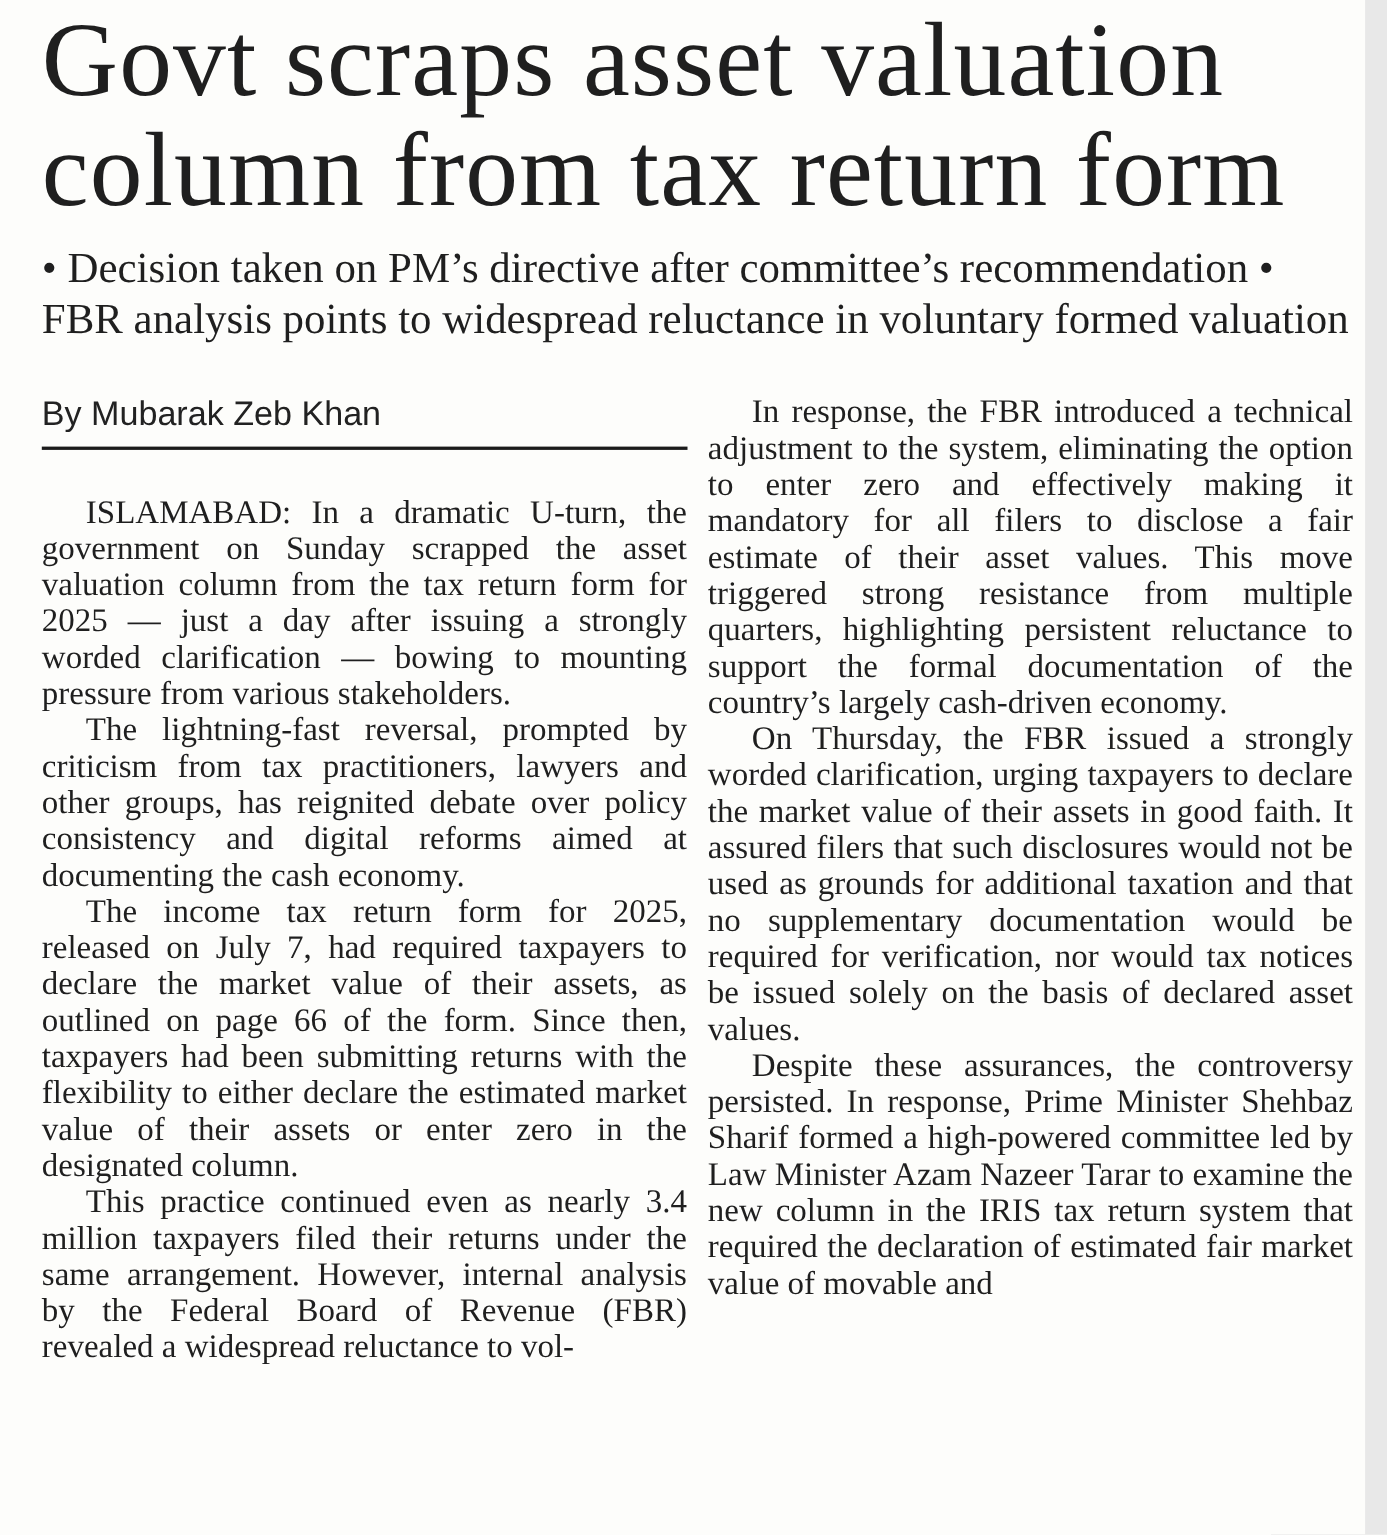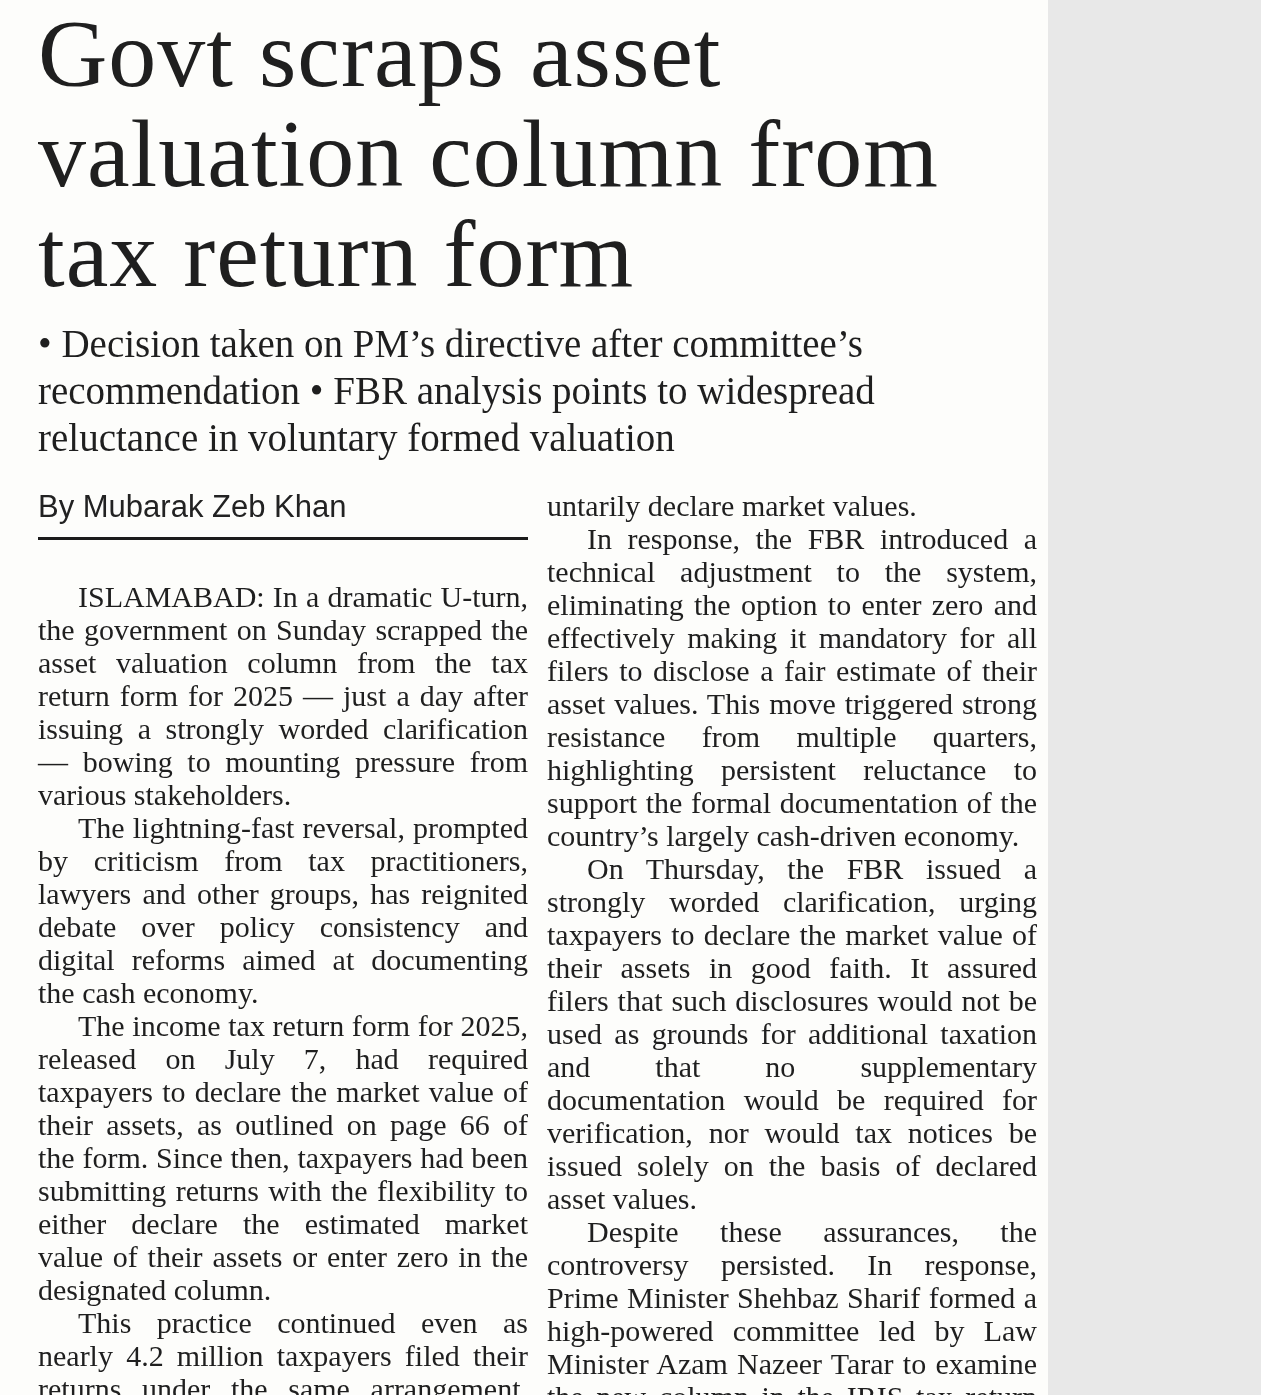--- a/index.html
+++ b/index.html
@@ -2,21 +2,21 @@
 <html><head>
 <meta charset="utf-8">
 <style>
   html, body {
     margin: 0;
     padding: 0;
     background: #e8e8e8;
   }
   .page {
     position: relative;
-    width: 1048px;
+    width: 1241px;
     height: 1395px;
     box-sizing: border-box;
     padding: 0 11px 0 38px;
     background: #fdfdfb;
     color: #1f1f1f;
     overflow: hidden;
     font-family: "Liberation Serif", serif;
   }
   .headline {
     font-family: "Liberation Serif", serif;
@@ -29,21 +29,21 @@
   .subhead {
     font-family: "Liberation Serif", serif;
     font-weight: 400;
     font-size: 39px;
     line-height: 47px;
     margin: 16px 0 0 0;
   }
   .body-row {
     display: flex;
     gap: 19px;
-    margin-top: 28px;
+    margin-top: 44px;
   }
   .col {
     flex: 1 1 0;
     min-width: 0;
   }
   .byline {
     font-family: "Liberation Sans", sans-serif;
     font-size: 31px;
     line-height: 36px;
     color: #222;
@@ -86,24 +86,23 @@
 
   <div class="body-row">
 
     <div class="col">
       <div class="byline">By Mubarak Zeb Khan</div>
       <hr class="byline-rule">
 
       <p class="para first-after-rule">ISLAMABAD: In a dramatic U-turn, the government on Sunday scrapped the asset valuation column from the tax return form for 2025 — just a day after issuing a strongly worded clarification — bowing to mounting pressure from various stakeholders.</p>
       <p class="para">The lightning-fast reversal, prompted by criticism from tax practitioners, lawyers and other groups, has reignited debate over policy consistency and digital reforms aimed at documenting the cash economy.</p>
       <p class="para">The income tax return form for 2025, released on July 7, had required taxpayers to declare the market value of their assets, as outlined on page 66 of the form. Since then, taxpayers had been submitting returns with the flexibility to either declare the estimated market value of their assets or enter zero in the designated column.</p>
-      <p class="para">This practice continued even as nearly 4.2 million taxpayers filed their returns under the same arrangement. However, internal analysis by the Federal Board of Revenue (FBR) revealed a widespread reluctance to vol-</p>
+      <p class="para">This practice continued even as nearly 3.4 million taxpayers filed their returns under the same arrangement. However, internal analysis by the Federal Board of Revenue (FBR) revealed a widespread reluctance to vol-</p>
     </div>
 
     <div class="col">
-      <p class="para no-indent">untarily declare market values.</p>
       <p class="para">In response, the FBR introduced a technical adjustment to the system, eliminating the option to enter zero and effectively making it mandatory for all filers to disclose a fair estimate of their asset values. This move triggered strong resistance from multiple quarters, highlighting persistent reluctance to support the formal documentation of the country’s largely cash-driven economy.</p>
       <p class="para">On Thursday, the FBR issued a strongly worded clarification, urging taxpayers to declare the market value of their assets in good faith. It assured filers that such disclosures would not be used as grounds for additional taxation and that no supplementary documentation would be required for verification, nor would tax notices be issued solely on the basis of declared asset values.</p>
       <p class="para">Despite these assurances, the controversy persisted. In response, Prime Minister Shehbaz Sharif formed a high-powered committee led by Law Minister Azam Nazeer Tarar to examine the new column in the IRIS tax return system that required the declaration of estimated fair market value of movable and</p>
     </div>
 
   </div>
 </div>
 
 </body></html>

